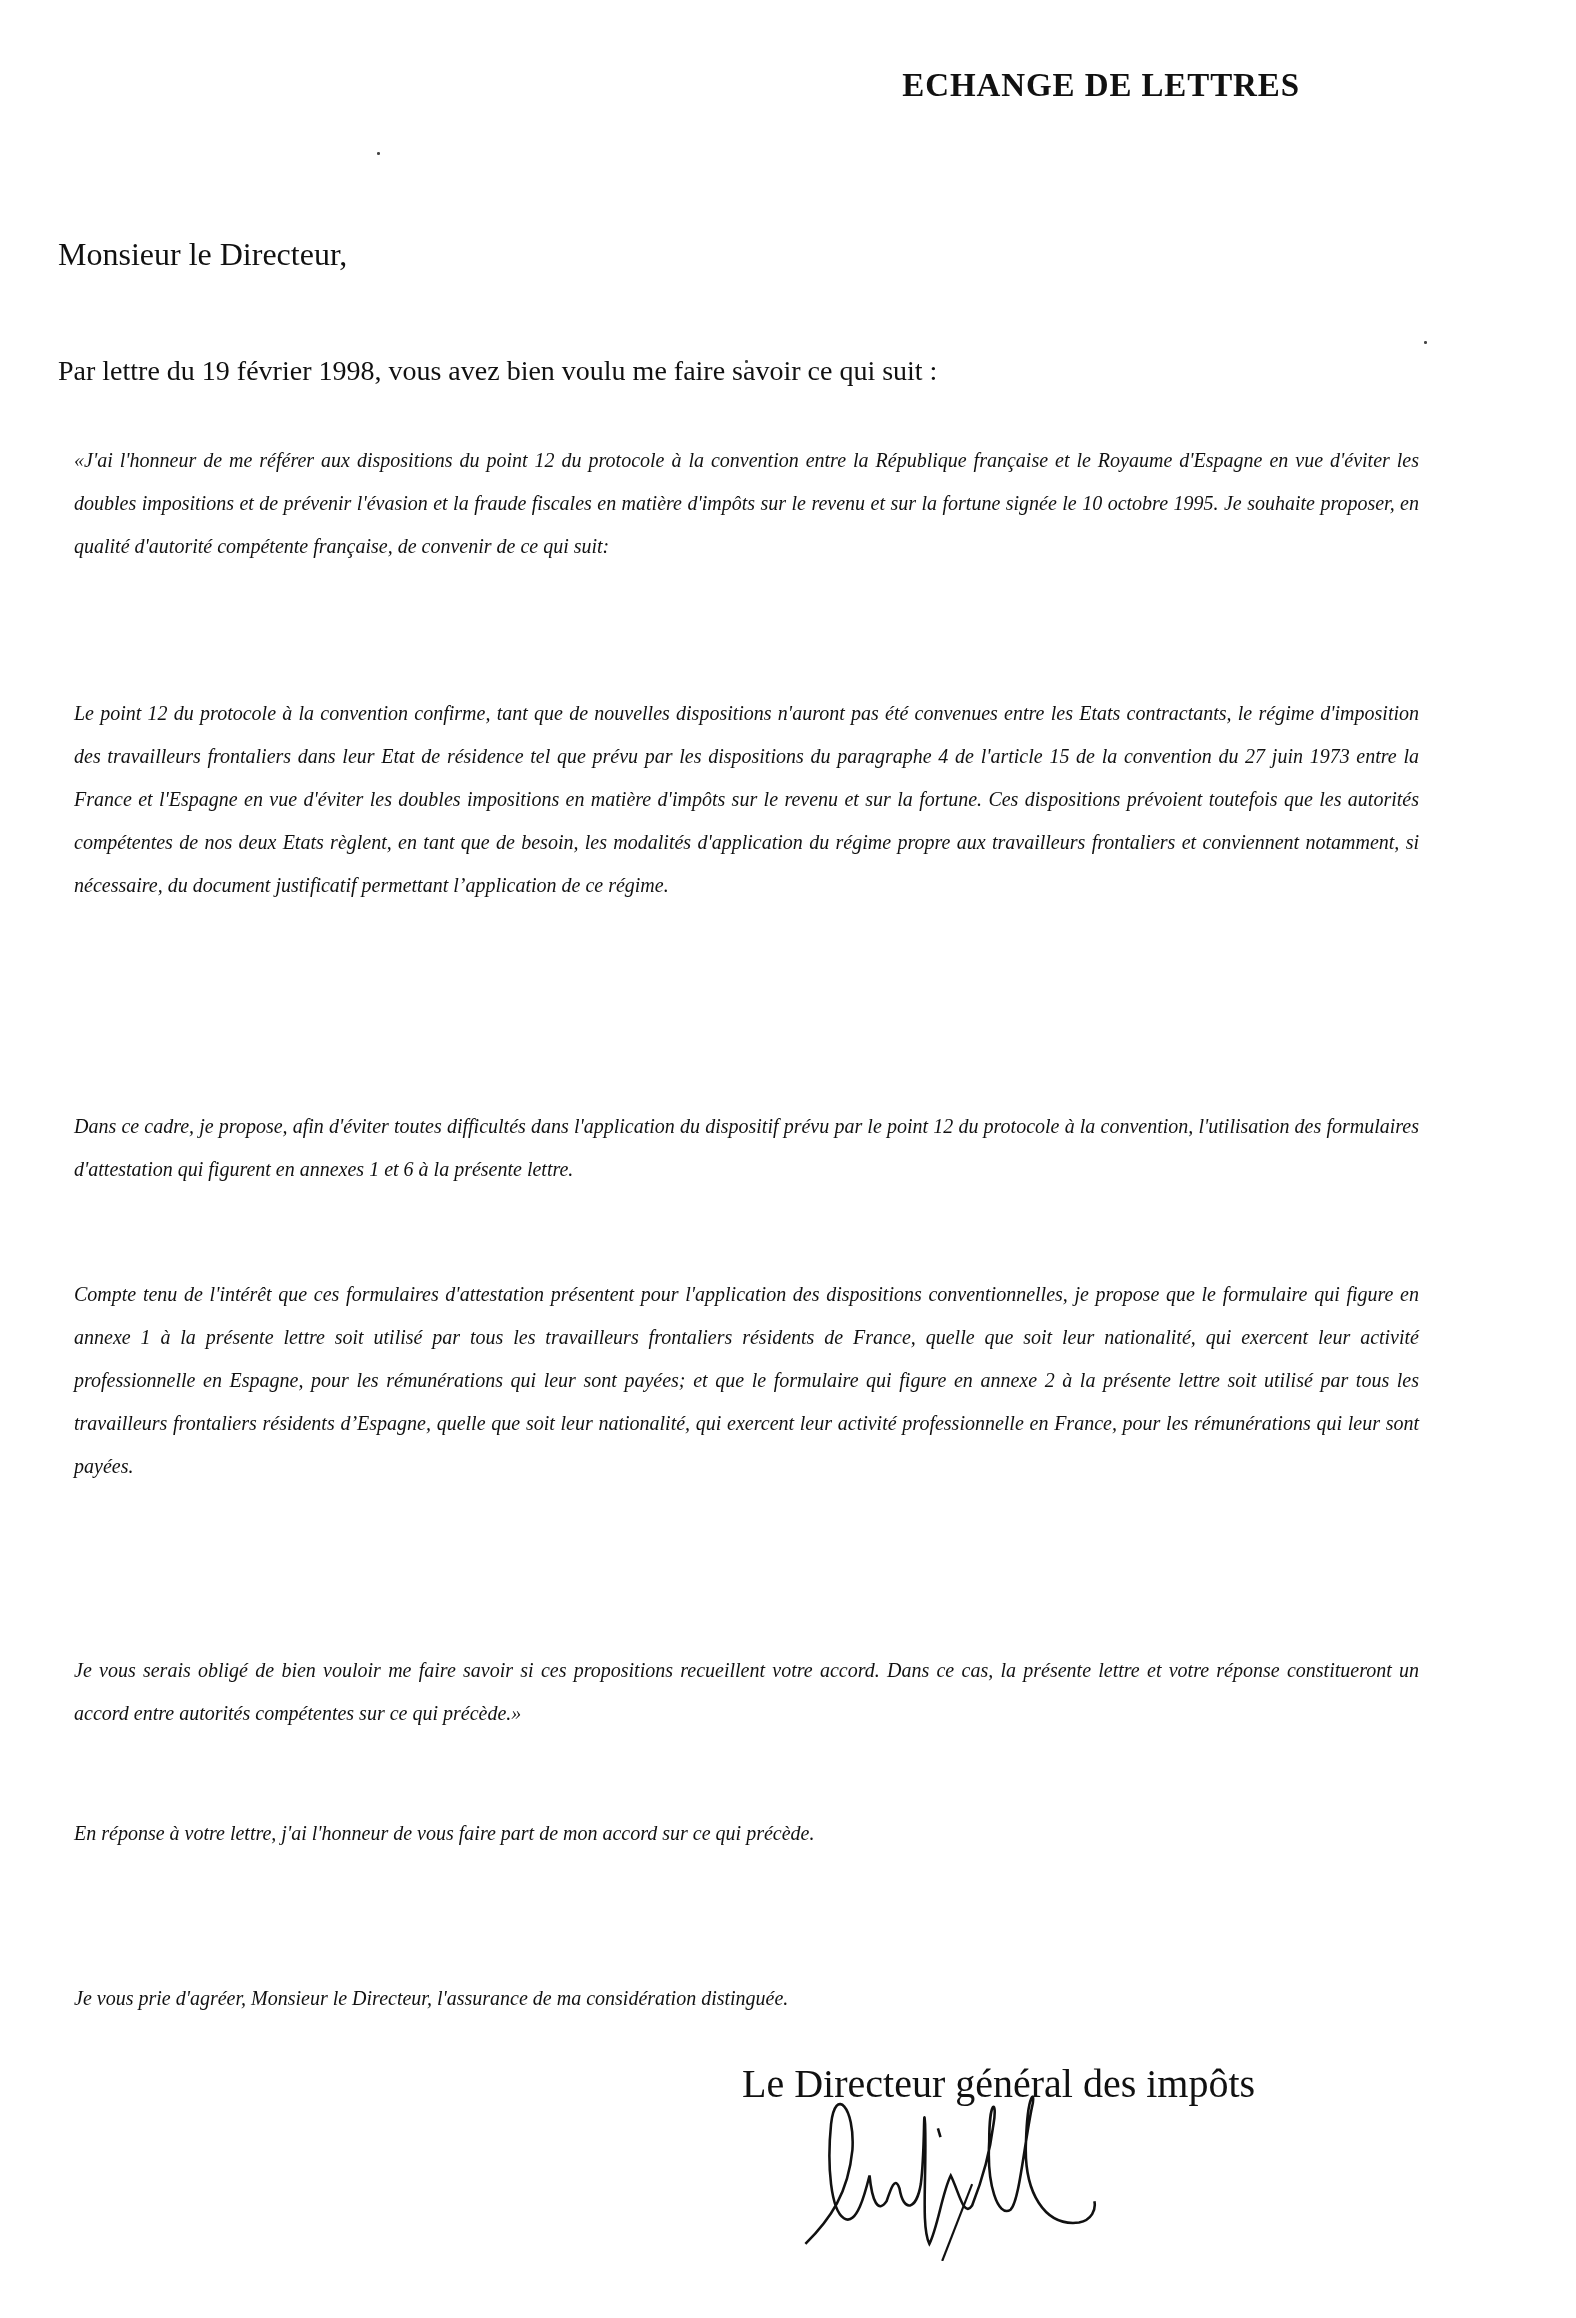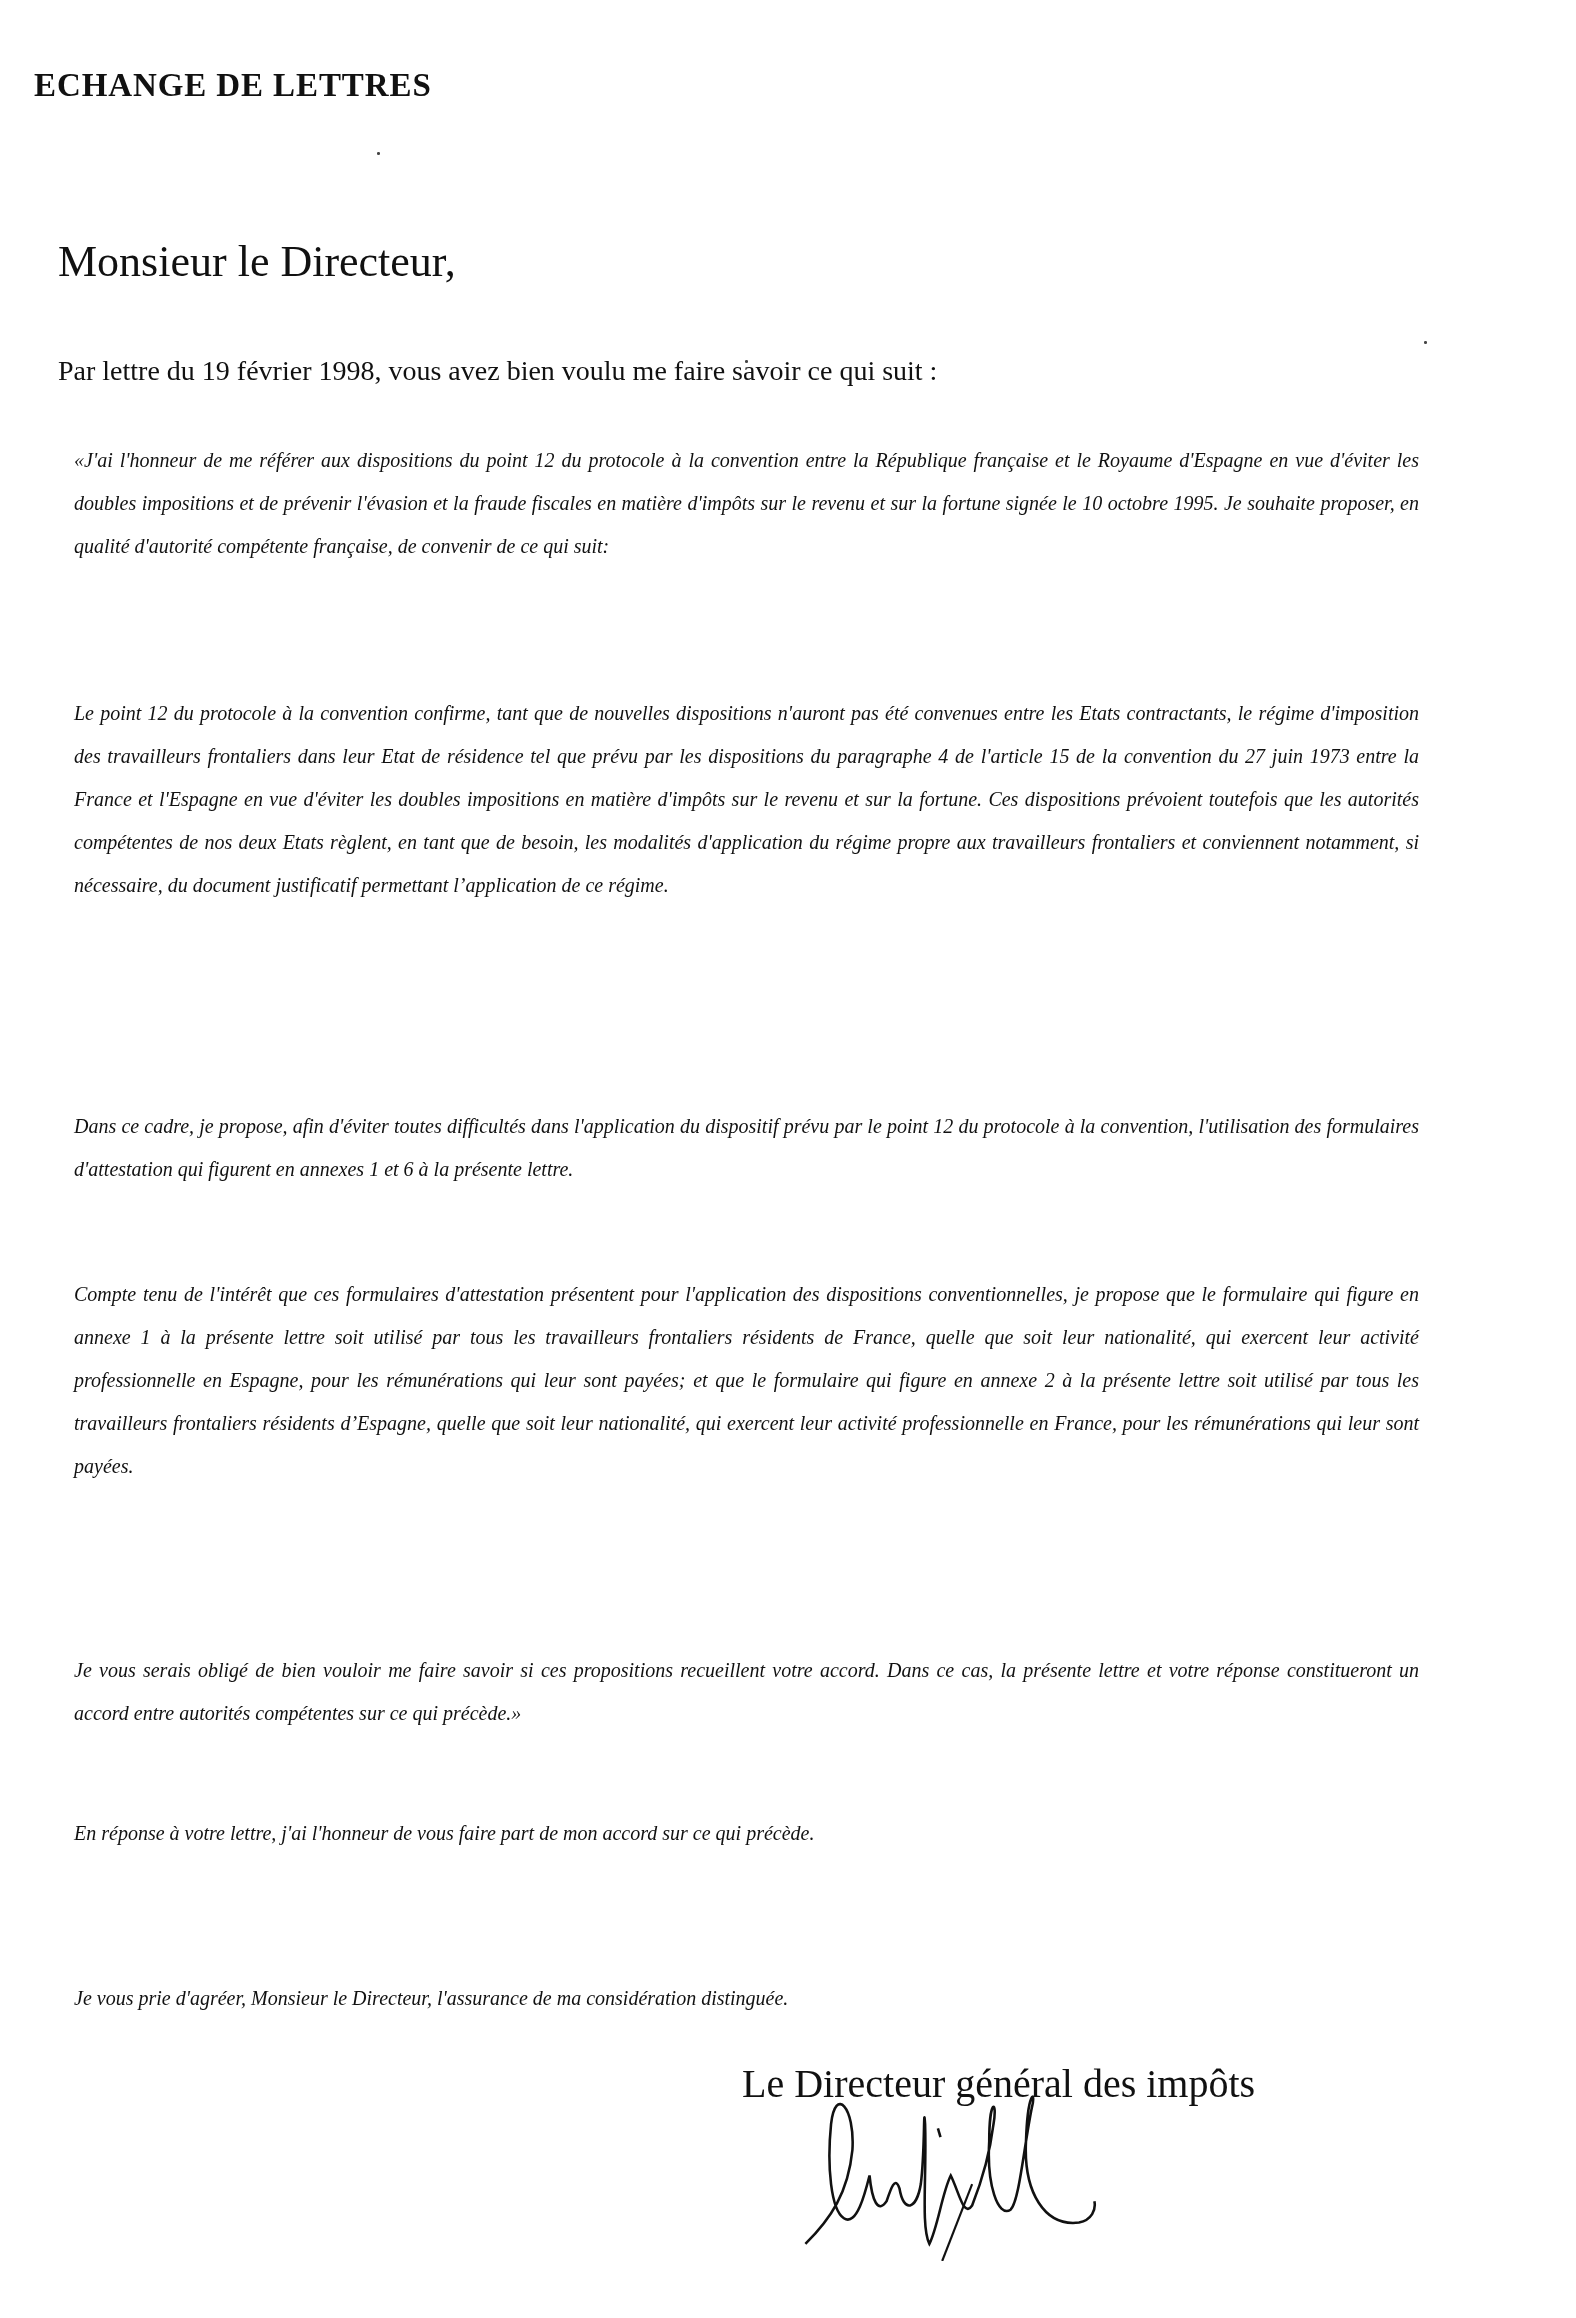--- a/index.html
+++ b/index.html
@@ -2,24 +2,24 @@
 <html style="font-size:13.7px"><head>
   <meta charset="utf-8">
   <style>
     html, body { margin: 0; padding: 0; background: #ffffff; }
     body {
       width: 1576px; height: 2319px; position: relative; overflow: hidden;
       font-family: "Liberation Serif", "DejaVu Serif", serif; color: #111;
     }
     .page { position: absolute; left: 0; top: 0; width: 1576px; height: 2319px; }
     .title {
-      position: absolute; top: 67px; left: 0; width: 1300px; text-align: left;
-      font-weight: bold; font-size: 33px; letter-spacing: 0.9px; margin-left: 34px;
+      position: absolute; top: 67px; left: 0; width: 1300px; text-align: right;
+      font-weight: bold; font-size: 33px; letter-spacing: 0.9px;
     }
-    .salutation { position: absolute; left: 58px; top: 236px; font-size: 44px; }
+    .salutation { position: absolute; left: 58px; top: 236px; font-size: 32px; }
     .intro { position: absolute; left: 58px; top: 355px; font-size: 28px; }
     .para {
       position: absolute; left: 74px; width: 1345px; font-size: 20px;
       line-height: 43px; text-align: justify; text-align-last: left; font-style: italic;
     }
     .p1 { top: 439px; }
     .p2 { top: 692px; }
     .p3 { top: 1105px; }
     .p4 { top: 1273px; }
     .p5 { top: 1649px; }

